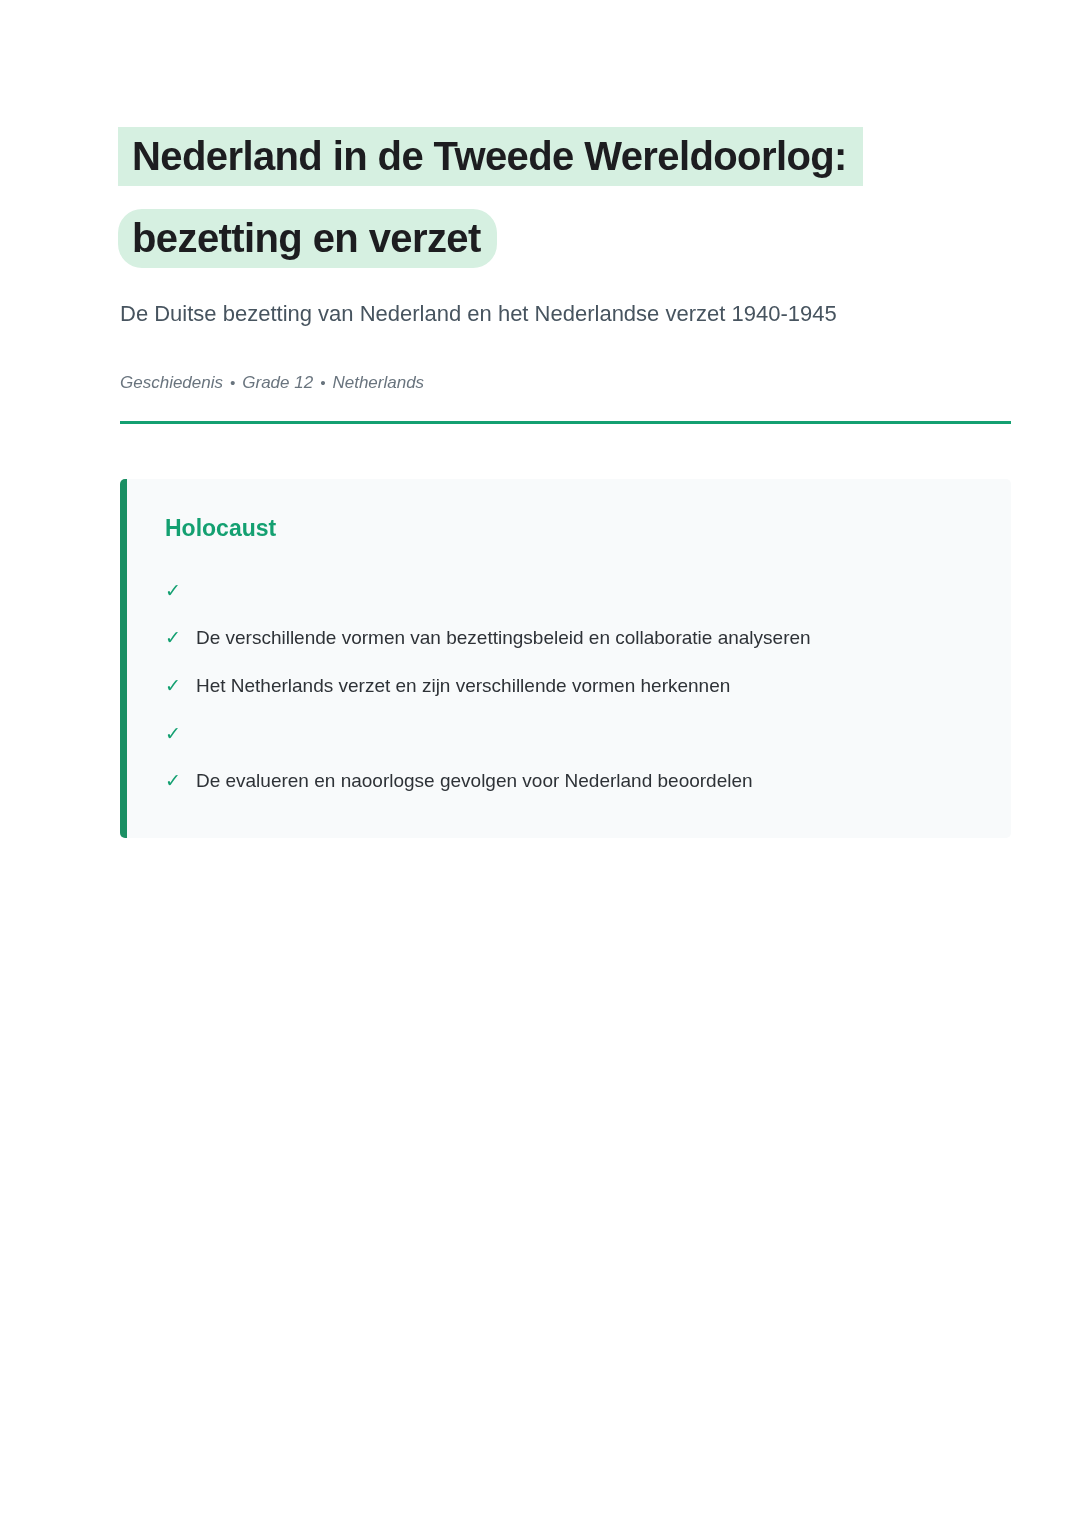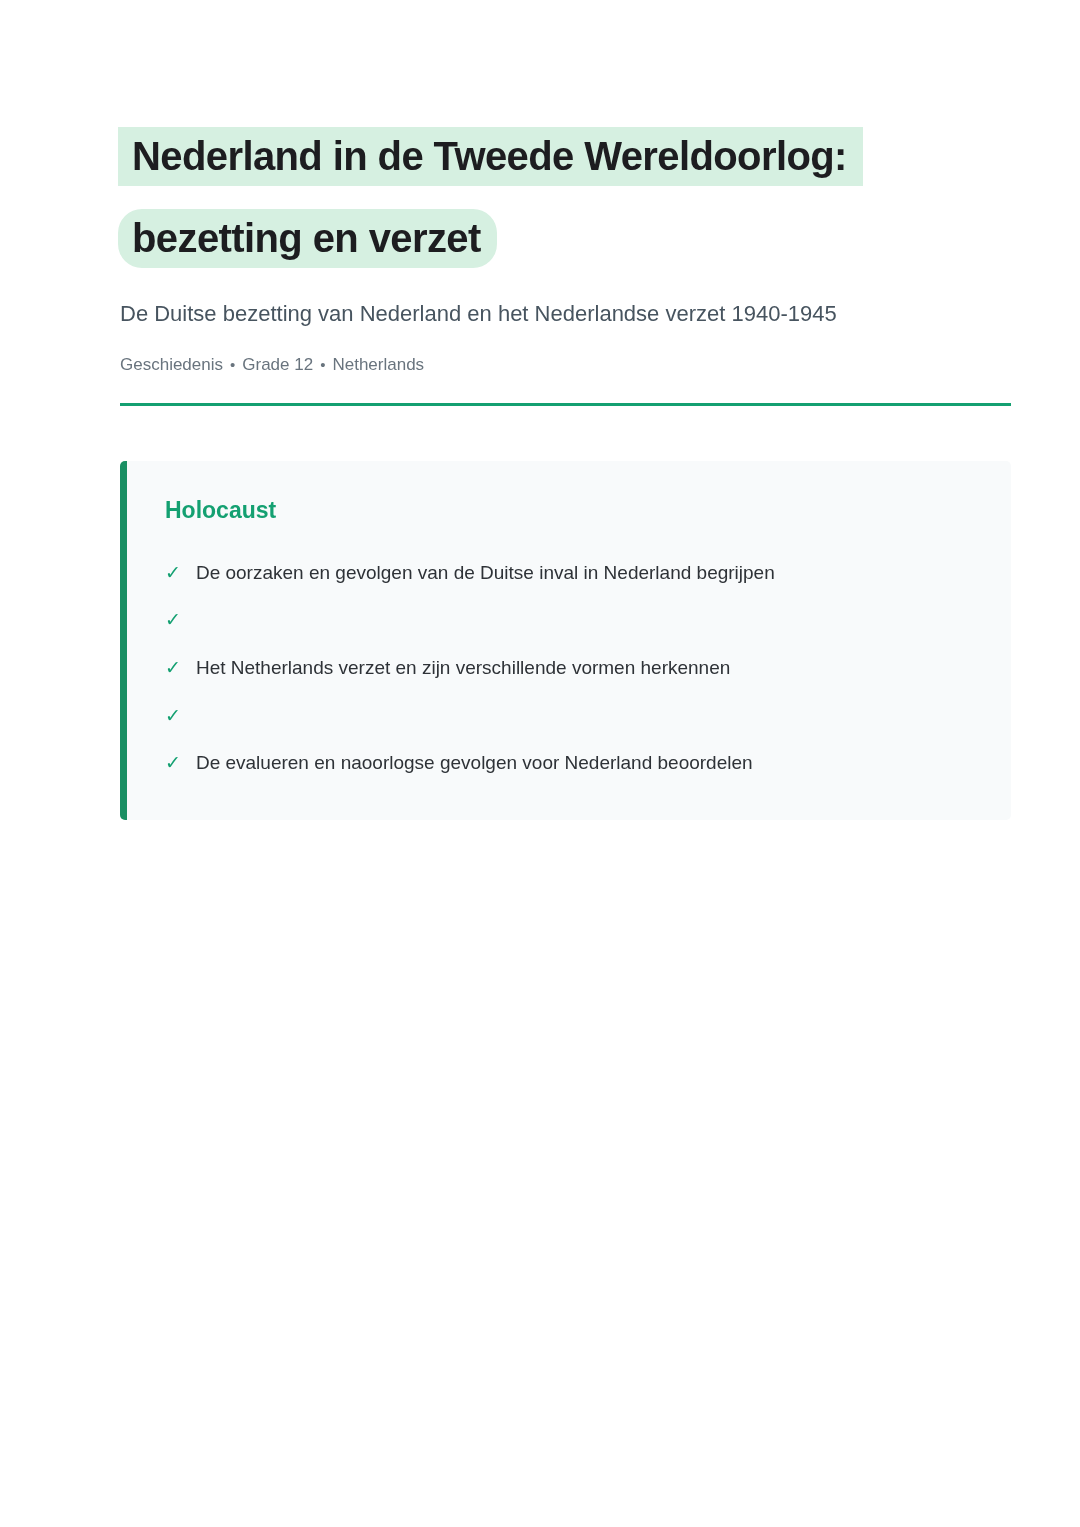--- a/index.html
+++ b/index.html
@@ -43,23 +43,24 @@
   .title .hl:last-child { margin-bottom: 12px; border-radius: 24px; }
 
   .subtitle {
     margin: 32px 0 16px 0;
     font-size: 22px;
     line-height: 1.3;
     color: var(--subtitle-text, #47545f);
   }
 
   .meta {
-    margin: 26px 0 0 0;
+    margin: 44px 0 0 0;
     font-size: 17px;
     color: var(--meta-text, #69747e);
+    font-style: italic;
   }
   .meta .sep { margin: 0 7px; font-size: 15px; }
 
   .divider {
     border: none;
     border-top: 3px solid var(--accent-green, #14a071);
     margin: 28px 0 0 0;
   }
 
   .card {
@@ -114,24 +115,24 @@
     <span>Geschiedenis</span><span class="sep">•</span><span>Grade 12</span><span class="sep">•</span><span>Netherlands</span>
   </p>
 
   <hr class="divider">
 
   <section class="card">
     <h2 class="card-heading">Holocaust</h2>
     <ul class="objectives">
       <li class="objective">
         <span class="check">✓</span>
-        <span>De oorzaken en gevolgen van de Duitse inval in Nederland begrijpen</span>
       </li>
       <li class="objective">
         <span class="check">✓</span>
+        <span>De verschillende vormen van bezettingsbeleid en collaboratie analyseren</span>
       </li>
       <li class="objective">
         <span class="check">✓</span>
         <span>Het Netherlands verzet en zijn verschillende vormen herkennen</span>
       </li>
       <li class="objective">
         <span class="check">✓</span>
       </li>
       <li class="objective">
         <span class="check">✓</span>

